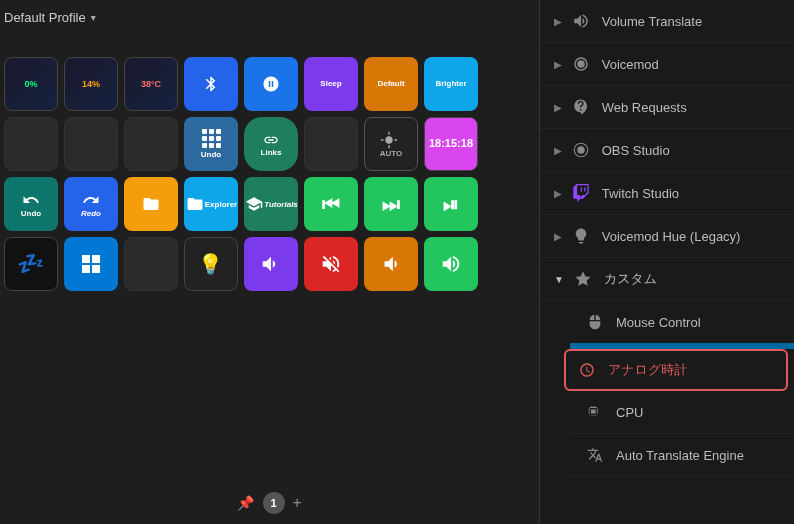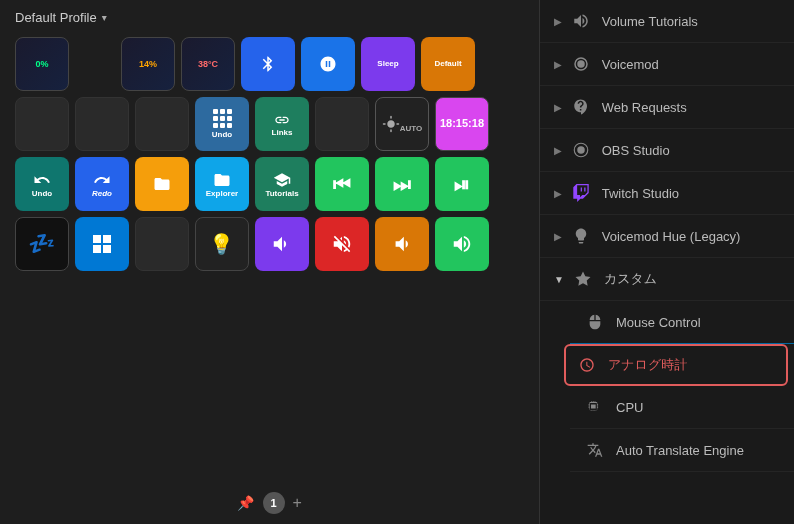--- a/index.html
+++ b/index.html
@@ -13,22 +13,23 @@
       display: flex;
     }
 
     
     .left-panel {
       width: 540px;
       height: 524px;
       background: #1e1e1e;
       display: flex;
       flex-direction: column;
-      padding: 10px 15px;
+      padding: 10px 4px;
       border-right: 1px solid #333;
+      gap: 20px;
     }
 
     .profile-bar {
       display: flex;
       align-items: center;
       margin-bottom: 12px;
       font-size: 13px;
       color: #ccc;
     }
     .profile-bar .chevron {
@@ -65,31 +66,31 @@
       position: relative;
     }
 
     .icon-cell.empty {
       background: #2a2a2a;
       border: 1px solid #333;
     }
 
     
     .ic-cpu { background: linear-gradient(135deg, #1a1a2e, #16213e); border: 1px solid #444; color: #00ff88; font-size: 9px; }
-    .ic-cpu2 { background: linear-gradient(135deg, #1a1a2e, #16213e); border: 1px solid #444; color: #ffa500; font-size: 9px; margin-left: 46px; }
+    .ic-cpu2 { background: linear-gradient(135deg, #1a1a2e, #16213e); border: 1px solid #444; color: #ffa500; font-size: 9px; }
     .ic-temp { background: linear-gradient(135deg, #1a1a2e, #16213e); border: 1px solid #444; color: #ff6b6b; font-size: 9px; }
     .ic-bt { background: #2563eb; }
     .ic-puffin { background: #1a73e8; }
     .ic-sleep { background: #7c3aed; }
     .ic-darker { background: #d97706; }
     .ic-brighter { background: #0ea5e9; }
 
     
     .ic-apps { background: #2d6a9f; }
-    .ic-links { background: #1e7e5e; }
+    .ic-links { background: #1e7e5e; border-radius: 18px; }
     .ic-auto { background: #222; border: 1px solid #555; color: #aaa; font-size: 8px; }
     .ic-time { background: #d946ef; border: 1px solid #444; color: #fff; font-size: 9px; }
 
     
     .ic-undo { background: #0f766e; }
     .ic-redo { background: #2563eb; }
     .ic-fm { background: #f59e0b; }
     .ic-explorer { background: #0ea5e9; }
     .ic-tutorials { background: #1e7e5e; }
     .ic-prev { background: #22c55e; }
@@ -230,20 +231,23 @@
       <div class="icon-cell ic-puffin">
         <svg class="svg-icon" viewBox="0 0 24 24" fill="white">
           <path d="M12 2C6.48 2 2 6.48 2 12s4.48 10 10 10 10-4.48 10-10S17.52 2 12 2zm-1 14H9V8h2v8zm4 0h-2V8h2v8z"></path>
         </svg>
       </div>
       <div class="icon-cell ic-sleep">
         <span class="icon-label" style="font-size:8px;">Sleep</span>
       </div>
       <div class="icon-cell ic-darker">
         <span class="icon-label" style="font-size:8px;">Default</span>
+      </div>
+      <div class="icon-cell ic-brighter">
+        <span class="icon-label" style="font-size:8px;">Brighter</span>
       </div>
     </div>
 
     <div class="icon-row">
       <div class="icon-cell empty"></div>
       <div class="icon-cell empty"></div>
       <div class="icon-cell empty"></div>
       <div class="icon-cell ic-apps">
         <div style="display:flex;flex-direction:column;align-items:center;gap:2px;">
           <div class="apps-grid">
@@ -263,21 +267,21 @@
       <div class="icon-cell ic-links">
         <div style="display:flex;flex-direction:column;align-items:center;">
           <svg width="20" height="16" viewBox="0 0 24 24" fill="white">
             <path d="M3.9 12c0-1.71 1.39-3.1 3.1-3.1h4V7H7c-2.76 0-5 2.24-5 5s2.24 5 5 5h4v-1.9H7c-1.71 0-3.1-1.39-3.1-3.1zM8 13h8v-2H8v2zm9-6h-4v1.9h4c1.71 0 3.1 1.39 3.1 3.1s-1.39 3.1-3.1 3.1h-4V17h4c2.76 0 5-2.24 5-5s-2.24-5-5-5z"></path>
           </svg>
           <span style="font-size:8px;color:#fff;">Links</span>
         </div>
       </div>
       <div class="icon-cell empty"></div>
       <div class="icon-cell ic-auto">
-        <div style="display:flex;align-items:flex-end;">
+        <div style="display:flex;flex-direction:column;align-items:flex-start;">
           <svg width="18" height="18" viewBox="0 0 24 24" fill="#aaa">
             <path d="M12 7c-2.76 0-5 2.24-5 5s2.24 5 5 5 5-2.24 5-5-2.24-5-5-5zM2 13h2c.55 0 1-.45 1-1s-.45-1-1-1H2c-.55 0-1 .45-1 1s.45 1 1 1zm18 0h2c.55 0 1-.45 1-1s-.45-1-1-1h-2c-.55 0-1 .45-1 1s.45 1 1 1zM11 2v2c0 .55.45 1 1 1s1-.45 1-1V2c0-.55-.45-1-1-1s-1 .45-1 1zm0 18v2c0 .55.45 1 1 1s1-.45 1-1v-2c0-.55-.45-1-1-1s-1 .45-1 1z"></path>
           </svg>
           <span style="font-size:8px;color:#aaa;">AUTO</span>
         </div>
       </div>
       <div class="icon-cell ic-time">
         <span class="icon-label" style="font-size:11px;color:#fff;">18:15:18</span>
       </div>
     </div>
@@ -300,29 +304,29 @@
         </div>
       </div>
       <div class="icon-cell ic-fm">
         <div style="display:flex;flex-direction:column;align-items:center;">
           <svg width="22" height="18" viewBox="0 0 24 24" fill="white">
             <path d="M10 4H4c-1.1 0-1.99.9-1.99 2L2 18c0 1.1.9 2 2 2h16c1.1 0 2-.9 2-2V8c0-1.1-.9-2-2-2h-8l-2-2z"></path>
           </svg>
         </div>
       </div>
       <div class="icon-cell ic-explorer">
-        <div style="display:flex;flex-direction:column;align-items:center;justify-content:space-between;">
+        <div style="display:flex;flex-direction:row;align-items:center;justify-content:space-between;">
           <svg width="20" height="18" viewBox="0 0 24 24" fill="white">
             <path d="M20 6h-8l-2-2H4c-1.1 0-1.99.9-1.99 2L2 18c0 1.1.9 2 2 2h16c1.1 0 2-.9 2-2V8c0-1.1-.9-2-2-2z"></path>
           </svg>
           <span style="font-size:8px;color:#fff;">Explorer</span>
         </div>
       </div>
       <div class="icon-cell ic-tutorials">
-        <div style="display:flex;flex-direction:column;align-items:center;">
+        <div style="display:flex;flex-direction:row;align-items:center;font-style:italic;">
           <svg width="20" height="18" viewBox="0 0 24 24" fill="white">
             <path d="M12 3L1 9l11 6 9-4.91V17h2V9L12 3zM5 13.18v4L12 21l7-3.82v-4L12 17l-7-3.82z"></path>
           </svg>
           <span style="font-size:8px;color:#fff;">Tutorials</span>
         </div>
       </div>
       <div class="icon-cell ic-prev">
         <span style="font-size:20px;color:#fff;">⏮</span>
       </div>
       <div class="icon-cell ic-next">
@@ -378,21 +382,21 @@
 
 <div class="right-panel">
 
   <div class="plugin-item">
     <span class="plugin-chevron">▶</span>
     <div class="plugin-icon-wrap">
       <svg width="18" height="18" viewBox="0 0 24 24" fill="#888">
         <path d="M3 9v6h4l5 5V4L7 9H3zm13.5 3c0-1.77-1.02-3.29-2.5-4.03v8.05c1.48-.73 2.5-2.25 2.5-4.02zM14 3.23v2.06c2.89.86 5 3.54 5 6.71s-2.11 5.85-5 6.71v2.06c4.01-.91 7-4.49 7-8.77s-2.99-7.86-7-8.77z"></path>
       </svg>
     </div>
-    <span class="plugin-name">Volume Tutorials</span>
+    <span class="plugin-name">Volume Translate</span>
   </div>
 
   <div class="plugin-item">
     <span class="plugin-chevron">▶</span>
     <div class="plugin-icon-wrap">
       <svg width="18" height="18" viewBox="0 0 24 24" fill="#888">
         <path d="M12 3a9 9 0 100 18A9 9 0 0012 3zm0 2a7 7 0 110 14A7 7 0 0112 5zm0 2a5 5 0 100 10A5 5 0 0012 7z"></path>
       </svg>
     </div>
     <span class="plugin-name">Voicemod</span>
@@ -443,21 +447,21 @@
     <span class="plugin-chevron" style="color:#bbb;">▼</span>
     <div class="plugin-icon-wrap">
       <svg width="18" height="18" viewBox="0 0 24 24" fill="#888">
         <path d="M12 2l3.09 6.26L22 9.27l-5 4.87 1.18 6.88L12 17.77l-6.18 3.25L7 14.14 2 9.27l6.91-1.01L12 2z"></path>
       </svg>
     </div>
     <span class="plugin-name">カスタム</span>
   </div>
 
   <div style="padding-left:30px;">
-    <div class="plugin-item" style="border-bottom:1px solid #0369a1;align-items:center;">
+    <div class="plugin-item" style="border-bottom:6px solid #0369a1;align-items:center;">
       <div class="plugin-icon-wrap">
         <svg width="16" height="16" viewBox="0 0 24 24" fill="#888">
           <path d="M13 1.07V9h7c0-4.08-3.05-7.44-7-7.93zM4 15c0 4.42 3.58 8 8 8s8-3.58 8-8v-4H4v4zm7-13.93C7.05 1.56 4 4.92 4 9h7V1.07z"></path>
         </svg>
       </div>
       <span class="plugin-name">Mouse Control</span>
     </div>
   </div>
 
   <div style="padding-left:24px;padding-right:6px;text-align:center;">

